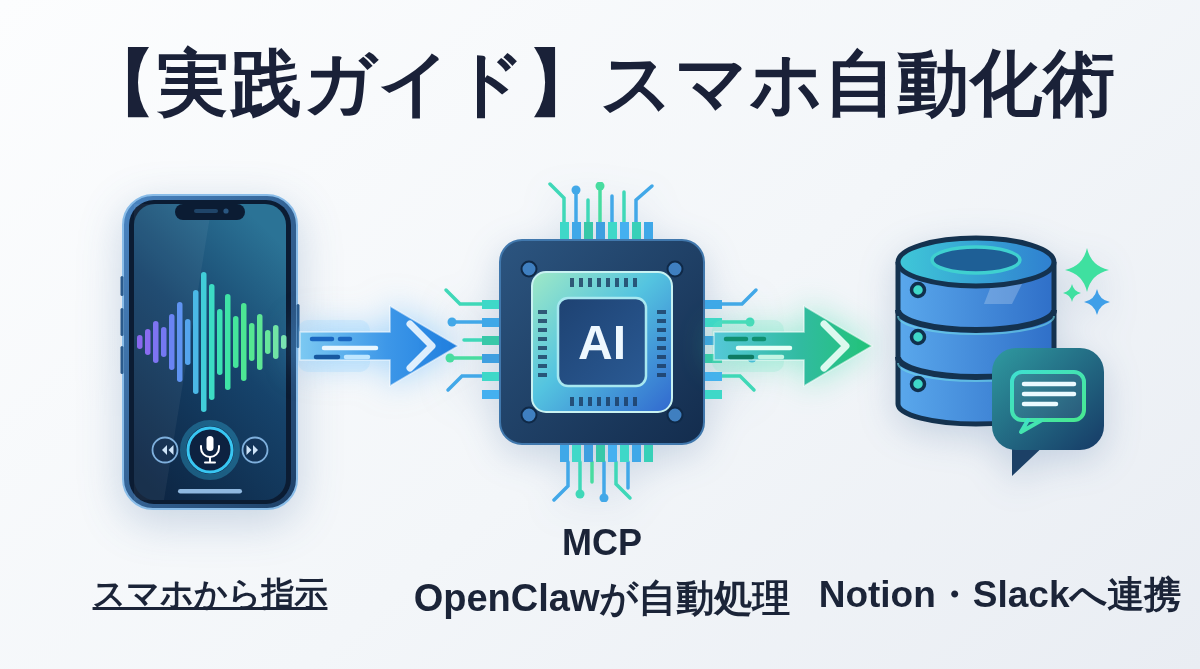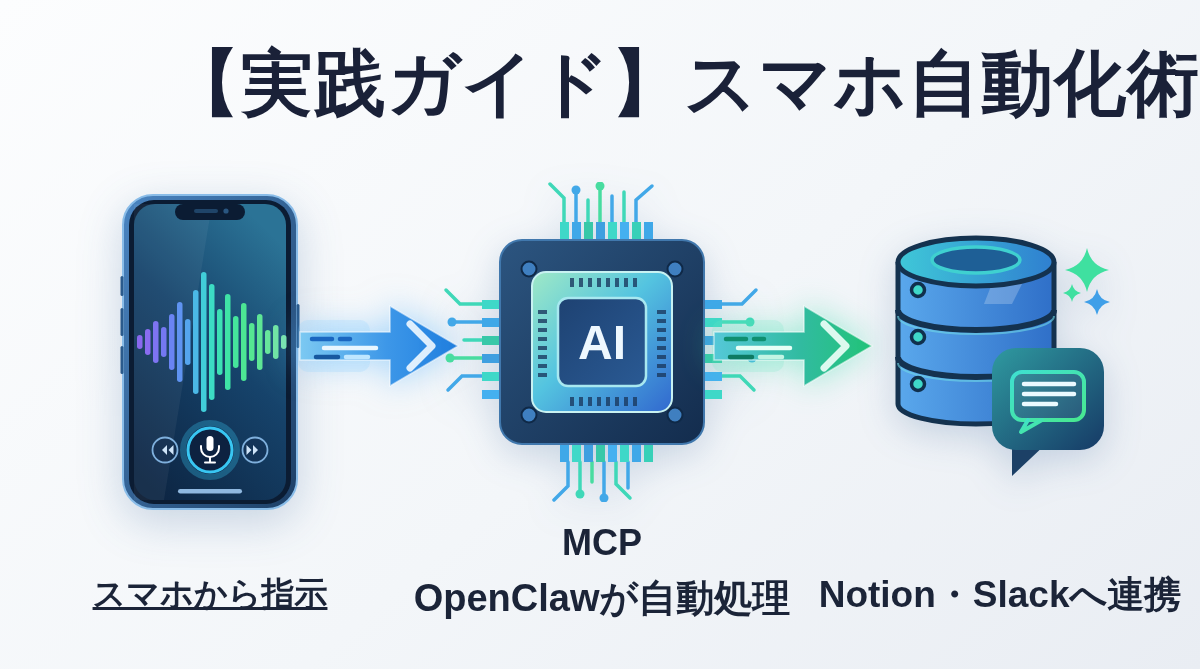--- a/index.html
+++ b/index.html
@@ -3,21 +3,21 @@
 <meta charset="utf-8">
 <style>
   html,body{margin:0;padding:0;}
   .canvas{
     position:relative;width:1200px;height:669px;overflow:hidden;
     background:linear-gradient(140deg,#fcfdfe 0%,#f3f6f9 55%,#e9edf3 100%);
     font-family:"Liberation Sans","DejaVu Sans",sans-serif;
   }
   .title{
     position:absolute;left:0;top:36px;width:1200px;margin:0;
-    text-align:right;font-size:72px;font-weight:900;letter-spacing:1px;
+    text-align:center;font-size:72px;font-weight:900;letter-spacing:1px;
     color:#1a2138;
   }
   .icon{position:absolute;}
   .icon svg{display:block;}
   .phone{left:120px;top:192px;filter:drop-shadow(0 12px 22px rgba(30,80,140,.22));}
   .chip{left:442px;top:182px;filter:drop-shadow(0 10px 18px rgba(30,80,140,.20));}
   .db{left:880px;top:232px;filter:drop-shadow(0 10px 18px rgba(30,80,140,.20));}
   .arrow{position:absolute;}
   .arrow1{left:298px;top:290px;filter:drop-shadow(0 0 16px rgba(90,180,250,.5));}
   .arrow2{left:712px;top:290px;filter:drop-shadow(0 0 16px rgba(60,220,170,.45));}

